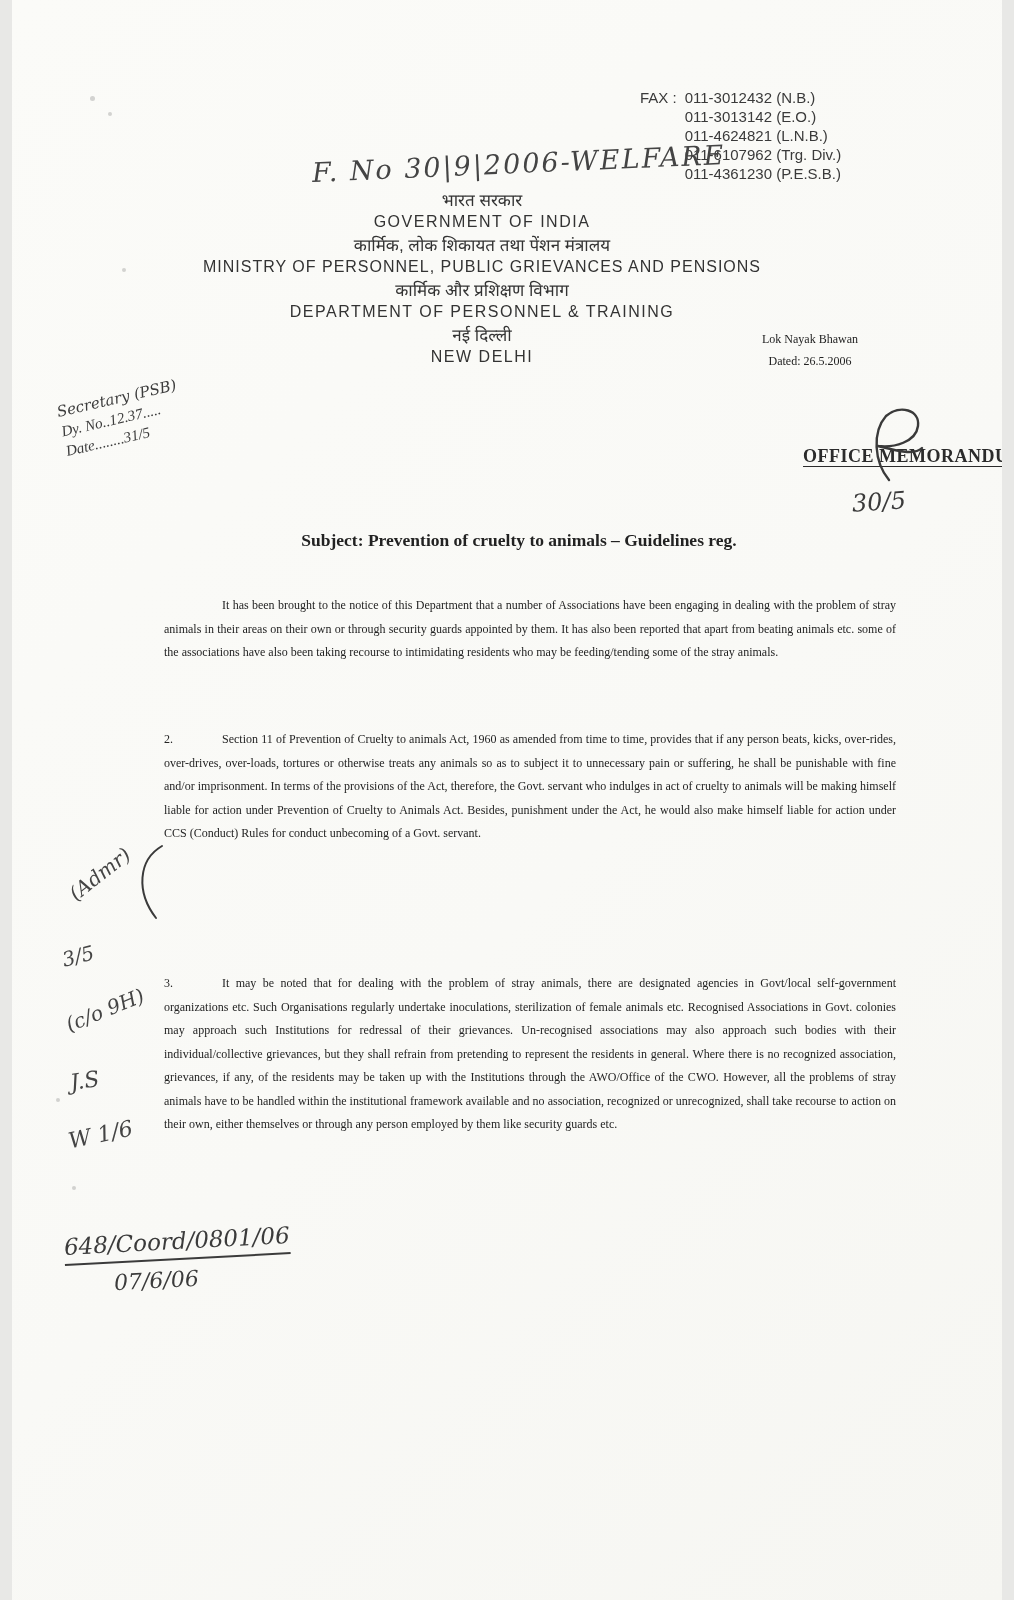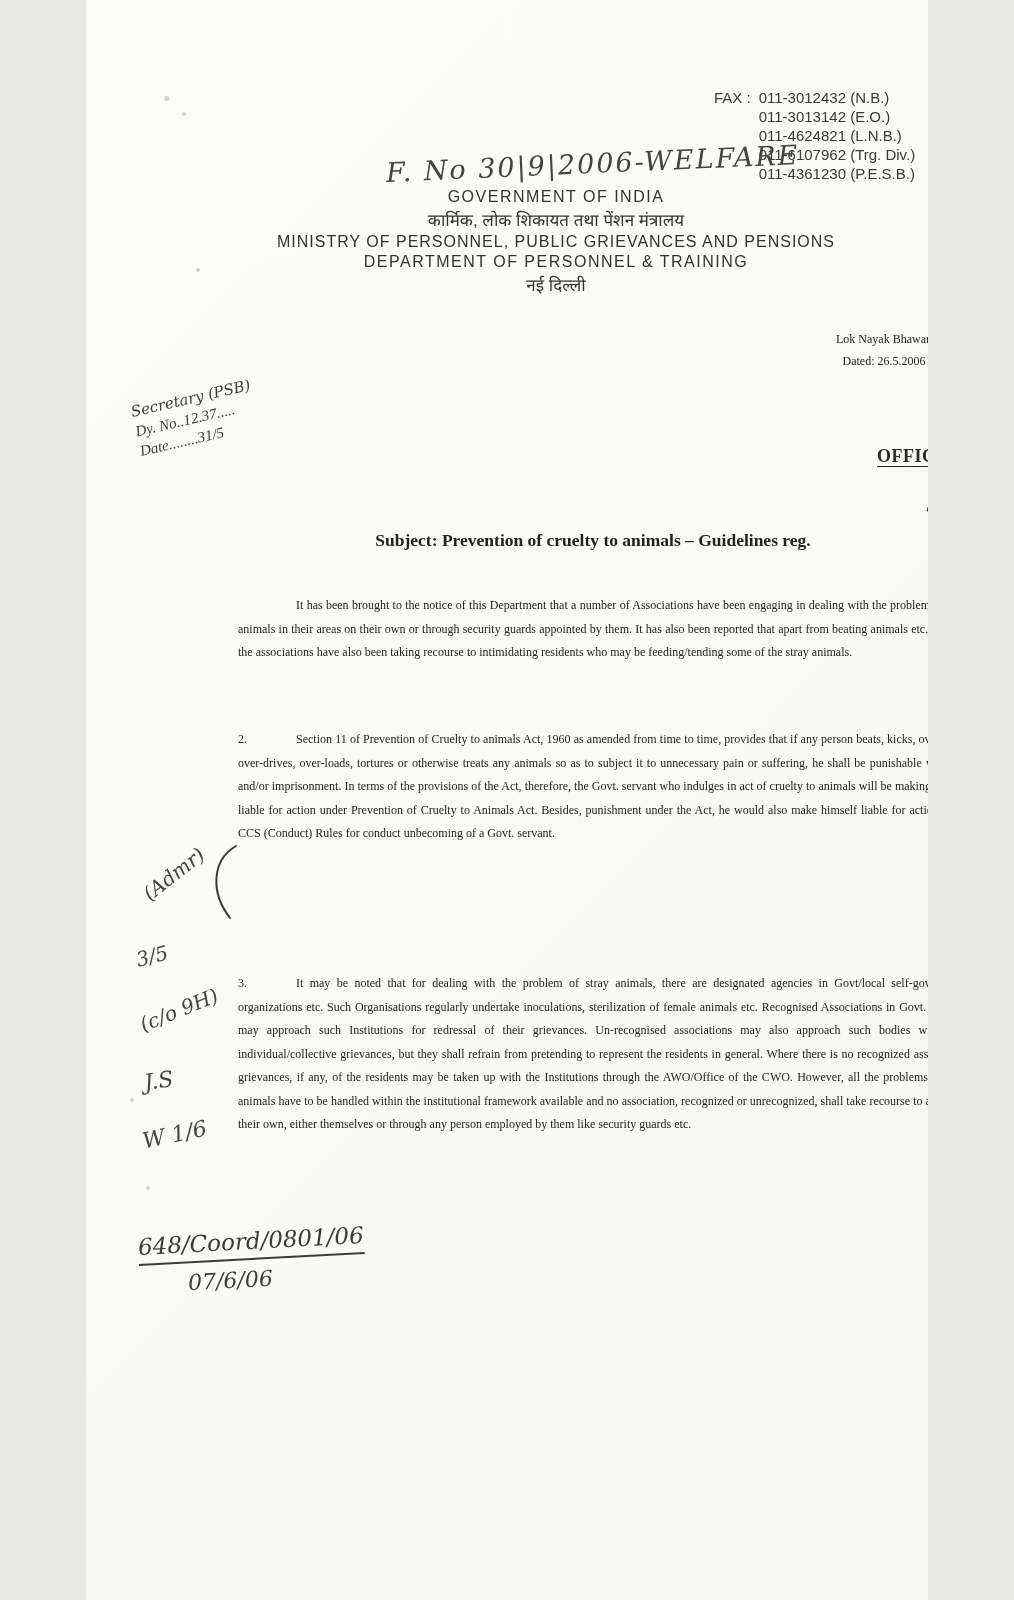--- a/index.html
+++ b/index.html
@@ -1,18 +1,18 @@
 <!DOCTYPE html>
 <html><head>
 <meta charset="utf-8">
 <style>
   html,body{margin:0;padding:0;background:#e8e8e6;}
   .page{
     position:relative;
-    width:842px;height:1600px;
+    width:990px;height:1600px;
     margin:0 auto;
     background:linear-gradient(135deg,#fbfbf8 0%,#f9f9f6 55%,#f6f6f2 100%);
     overflow:hidden;
     color:#2b2b2b;
     font-family:"Liberation Serif", serif;
   }
   .abs{position:absolute;}
   
   .fax{top:88px;left:628px;font-family:"Liberation Sans",sans-serif;font-size:15px;line-height:19px;color:#3a3a3a;display:flex;}
   .fax .lbl{margin-right:8px;white-space:nowrap;}
@@ -72,25 +72,28 @@
       <div>011-3013142 (E.O.)</div>
       <div>011-4624821 (L.N.B.)</div>
       <div>011-6107962 (Trg. Div.)</div>
       <div>011-4361230 (P.E.S.B.)</div>
     </div>
   </div>
 
   <div class="abs hand fileno">F. No 30|9|2006-WELFARE</div>
 
   <div class="abs hdr">
+    <div class="h-hi">भारत सरकार</div>
     <div class="h-en">GOVERNMENT OF INDIA</div>
     <div class="h-hi">कार्मिक, लोक शिकायत तथा पेंशन मंत्रालय</div>
     <div class="h-en wide">MINISTRY OF PERSONNEL, PUBLIC GRIEVANCES AND PENSIONS</div>
+    <div class="h-hi">कार्मिक और प्रशिक्षण विभाग</div>
     <div class="h-en">DEPARTMENT OF PERSONNEL &amp; TRAINING</div>
     <div class="h-hi">नई दिल्ली</div>
+    <div class="h-en">NEW DELHI</div>
   </div>
 
   <div class="abs addr">
     <div>Lok Nayak Bhawan</div>
     <div>Dated: 26.5.2006</div>
   </div>
 
   <div class="abs stamp">
     <div class="s1">Secretary (PSB)</div>
     <div class="s2">Dy. No..12.37.....</div>

